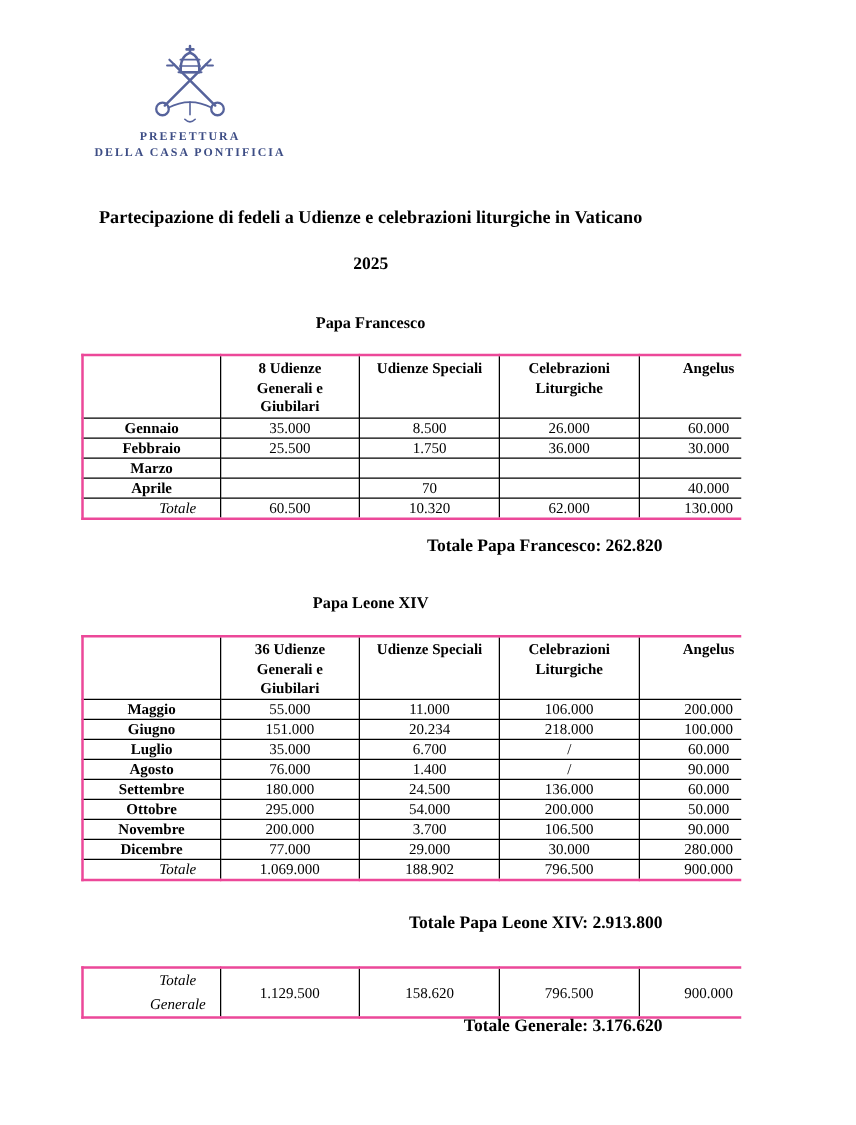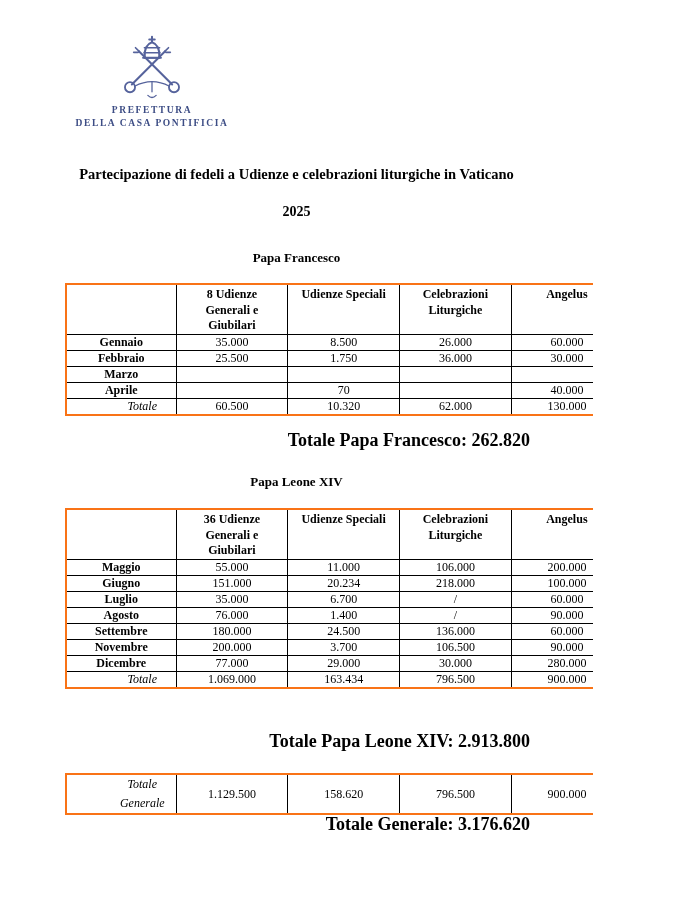--- a/index.html
+++ b/index.html
@@ -55,21 +55,21 @@
     font-size: 13px;
   }
   #h-francesco { top: 250px; }
   #h-leone { top: 474px; }
   table {
     position: absolute;
     left: 65px;
     width: 557px;
     border-collapse: collapse;
     table-layout: fixed;
-    border: 2px solid #f97316;
+    border: 2px solid #ec4899;
     background: #fff;
   }
   #t-francesco { top: 283px; }
   #t-leone { top: 508px; }
   #t-general { top: 773px; }
   col.c-month { width: 110px; }
   col.c-val { width: 111.75px; }
   th, td {
     border: 1px solid #000;
     text-align: center;
@@ -91,21 +91,21 @@
     vertical-align: middle;
     padding: 0 2px;
   }
   td.month { font-weight: bold; }
   td.label-italic { font-style: italic; padding-left: 44px; }
   #t-general td { height: 19px; line-height: 19px; }
   .total-note {
     position: absolute;
     right: 63px;
     font-weight: bold;
-    font-size: 18px;
+    font-size: 14px;
     text-align: right;
   }
   #note-francesco { top: 430px; }
   #note-leone { top: 731px; }
   #note-general { top: 814px; }
 </style>
 </head>
 <body>
 
 <div class="page">
@@ -261,20 +261,27 @@
         </tr>
 
         <tr>
           <td class="month">Settembre</td>
           <td>180.000</td>
           <td>24.500</td>
           <td>136.000</td>
           <td>60.000</td>
         </tr>
 
+        <tr>
+          <td class="month">Ottobre</td>
+          <td>295.000</td>
+          <td>54.000</td>
+          <td>200.000</td>
+          <td>50.000</td>
+        </tr>
 
         <tr>
           <td class="month">Novembre</td>
           <td>200.000</td>
           <td>3.700</td>
           <td>106.500</td>
           <td>90.000</td>
         </tr>
 
         <tr>
@@ -282,21 +289,21 @@
           <td>77.000</td>
           <td>29.000</td>
           <td>30.000</td>
           <td>280.000</td>
         </tr>
       </tbody>
     <tbody>
       <tr>
         <td class="label-italic">Totale</td>
         <td>1.069.000</td>
-        <td>163.434</td>
+        <td>188.902</td>
         <td>796.500</td>
         <td>900.000</td>
       </tr>
     </tbody>
   </table>
 
   <div class="total-note" id="note-leone">Totale Papa Leone XIV: 2.913.800</div>
 
   <table id="t-general">
     <colgroup>

